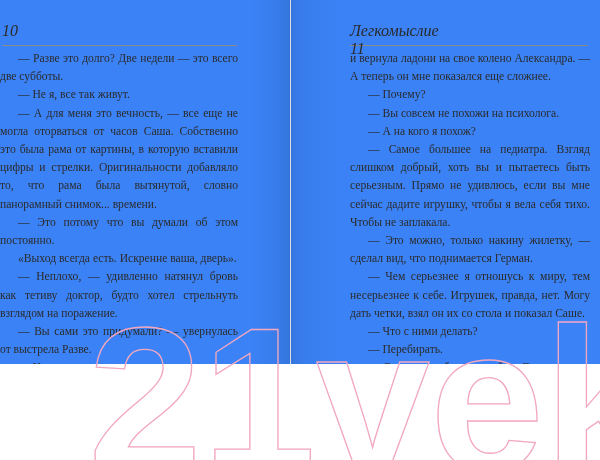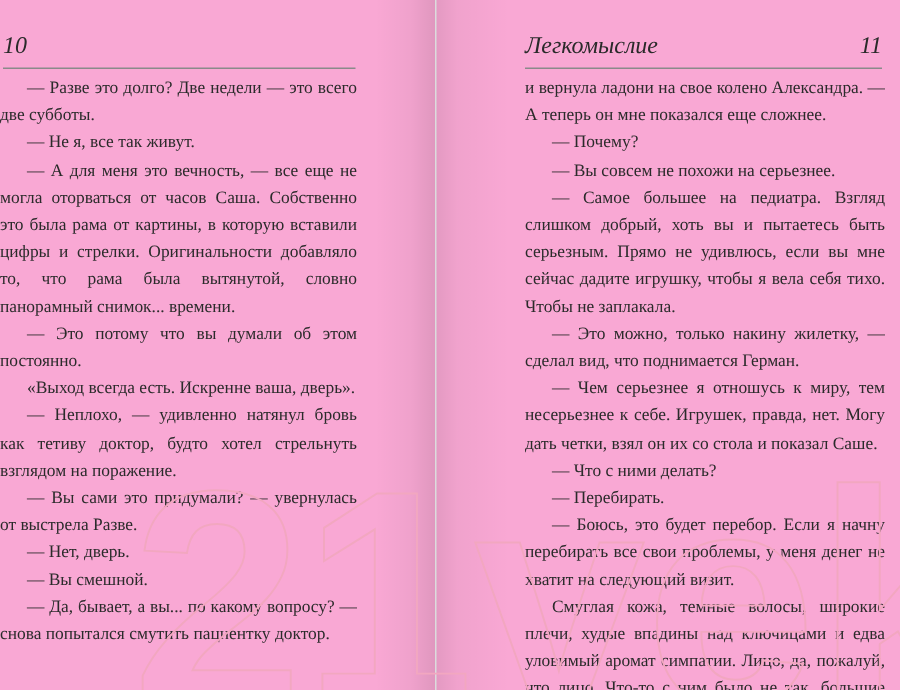--- a/index.html
+++ b/index.html
@@ -3,40 +3,40 @@
 <meta charset="utf-8">
 <style>
   html, body { margin: 0; padding: 0; }
   body {
     width: 600px; height: 460px; overflow: hidden; position: relative;
     background: #ffffff;
     font-family: "Liberation Serif", "DejaVu Serif", serif;
     color: #2b2b2b;
   }
   .spread { position: absolute; inset: 0; display: flex; }
-  .page { position: relative; height: 460px; background: #f9a8d4; overflow: hidden; }
+  .page { position: relative; height: 364px; background: #3b82f6; overflow: hidden; }
   .page-left { width: 290px; }
   .page-right { width: 310px; }
   .gutter-left {
     position: absolute; top: 0; right: 0; width: 40px; height: 100%;
     background: linear-gradient(to right, rgba(0,0,0,0) 0%, rgba(0,0,0,0.04) 60%, rgba(0,0,0,0.10) 100%);
   }
   .gutter-right {
     position: absolute; top: 0; left: 0; width: 50px; height: 100%;
     background: linear-gradient(to left, rgba(0,0,0,0) 0%, rgba(0,0,0,0.035) 70%, rgba(0,0,0,0.09) 100%);
   }
   .gutter-line { position: absolute; top: 0; left: 0; width: 1px; height: 100%; background: #dcdcdc; }
   .header {
     position: absolute; top: 22px; height: 20px;
     display: flex; justify-content: space-between; align-items: baseline;
     border-bottom: 1.5px solid #8a8a8a; padding-bottom: 3px;
     font-style: italic; font-size: 16px; color: #2a2a2a;
   }
   .page-left .header { left: 2px; width: 235px; }
-  .page-right .header { left: 60px; width: 238px; }
+  .page-right .header { left: 60px; width: 238px; flex-direction: column; }
   .body-text {
     position: absolute; top: 50px; font-size: 11.6px; line-height: 18.2px; text-align: justify;
   }
   .page-left .body-text { left: 0px; width: 238px; }
   .page-right .body-text { left: 60px; width: 240px; }
   .body-text p { margin: 0; text-indent: 0; }
   .body-text p.ind { text-indent: 18px; }
   .watermark {
     position: absolute; left: 0; top: 0; width: 600px; height: 460px; pointer-events: none;
   }
@@ -68,21 +68,22 @@
   <div class="page page-right">
     <div class="gutter-right"></div>
     <div class="gutter-line"></div>
     <div class="header">
       <span>Легкомыслие</span>
       <span>11</span>
     </div>
     <div class="body-text">
       <p>и вернула ладони на свое колено Александра. — А теперь он мне показался еще сложнее.</p>
       <p class="ind">— Почему?</p>
-      <p class="ind">— Вы совсем не похожи на серьезнее.</p>
+      <p class="ind">— Вы совсем не похожи на психолога.</p>
+      <p class="ind">— А на кого я похож?</p>
       <p class="ind">— Самое большее на педиатра. Взгляд слишком добрый, хоть вы и пытаетесь быть серьезным. Прямо не удивлюсь, если вы мне сейчас дадите игрушку, чтобы я вела себя тихо. Чтобы не заплакала.</p>
       <p class="ind">— Это можно, только накину жилетку, — сделал вид, что поднимается Герман.</p>
       <p class="ind">— Чем серьезнее я отношусь к миру, тем несерьезнее к себе. Игрушек, правда, нет. Могу дать четки, взял он их со стола и показал Саше.</p>
       <p class="ind">— Что с ними делать?</p>
       <p class="ind">— Перебирать.</p>
       <p class="ind">— Боюсь, это будет перебор. Если я начну перебирать все свои проблемы, у меня денег не хватит на следующий визит.</p>
       <p class="ind">Смуглая кожа, темные волосы, широкие плечи, худые впадины над ключицами и едва уловимый аромат симпатии. Лицо, да, пожалуй, что лицо. Что-то с ним было не так, большие томные глаза. Два черных солнца садилась в белые моря.</p>
     </div>
   </div>
 </div>

